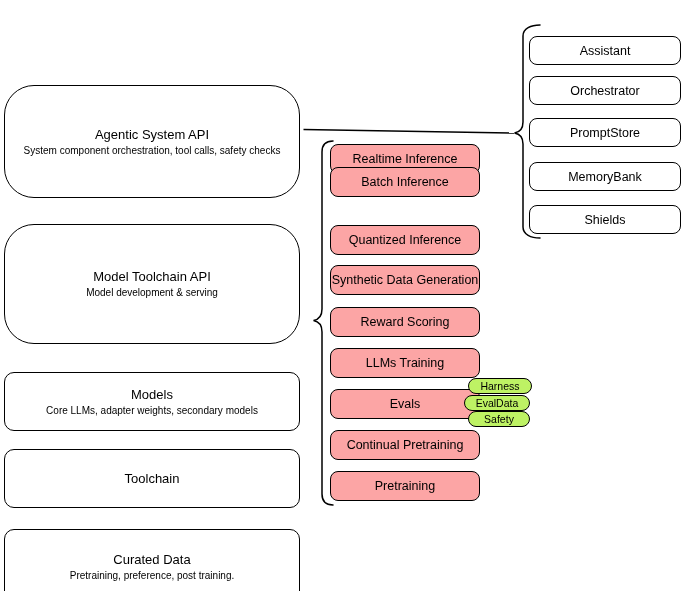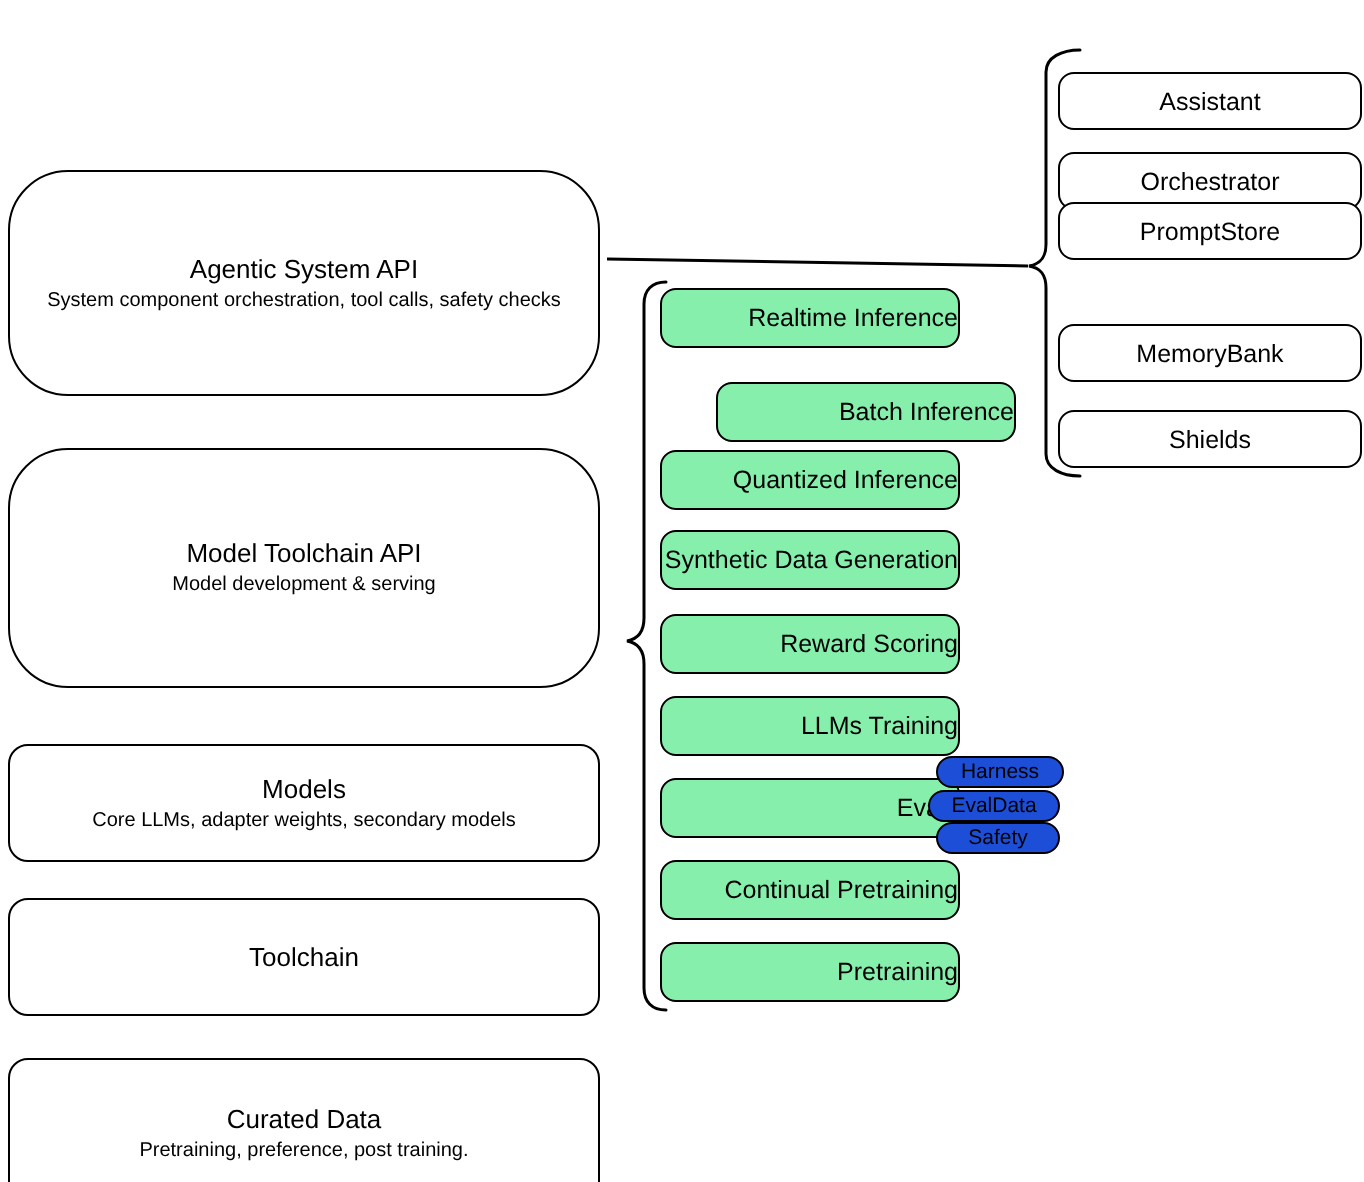--- a/index.html
+++ b/index.html
@@ -37,24 +37,24 @@
   .ltitle { font-size: 13px; line-height: 15px; }
   .lsub   { font-size: 10px; line-height: 12px; padding: 0 10px; }
   .mbox {
     position: absolute;
     left: 330px;
     width: 150px;
     height: 30px;
     box-sizing: border-box;
     border: 1.5px solid #000000;
     border-radius: 8px;
-    background: #86efac;
+    background: #fca5a5;
     display: flex;
     align-items: center;
-    justify-content: flex-end;
+    justify-content: center;
     font-size: 12.5px;
     text-align: center;
   }
   .rbox {
     position: absolute;
     left: 529px;
     width: 152px;
     height: 29px;
     box-sizing: border-box;
     border: 1.5px solid #000000;
@@ -65,21 +65,21 @@
     justify-content: center;
     font-size: 12.5px;
     text-align: center;
   }
   .pill {
     position: absolute;
     box-sizing: border-box;
     height: 16px;
     border: 1.3px solid #000000;
     border-radius: 8px;
-    background: #1d4ed8;
+    background: #bef264;
     display: flex;
     align-items: center;
     justify-content: center;
     font-size: 10.5px;
     z-index: 5;
   }
 </style>
 </head>
 <body>
 
@@ -115,21 +115,21 @@
   </div>
 
   <div class="lbox r10" style="top:529px;height:76px;">
     <div class="ltitle">Curated Data</div>
     <div class="lsub">Pretraining, preference, post training.</div>
   </div>
 
   <div class="mbox" style="top:144px;">
     <span>Realtime Inference</span>
   </div>
-  <div class="mbox" style="top:191px;margin-left:28px;">
+  <div class="mbox" style="top:167px;">
     <span>Batch Inference</span>
   </div>
   <div class="mbox" style="top:225px;">
     <span>Quantized Inference</span>
   </div>
   <div class="mbox" style="top:265px;">
     <span>Synthetic Data Generation</span>
   </div>
   <div class="mbox" style="top:307px;">
     <span>Reward Scoring</span>
@@ -156,21 +156,21 @@
   <div class="pill" style="left:468px;top:411px;width:62px;">
     <span>Safety</span>
   </div>
 
   <div class="rbox" style="top:36px;">
     <span>Assistant</span>
   </div>
   <div class="rbox" style="top:76px;">
     <span>Orchestrator</span>
   </div>
-  <div class="rbox" style="top:101px;">
+  <div class="rbox" style="top:118px;">
     <span>PromptStore</span>
   </div>
   <div class="rbox" style="top:162px;">
     <span>MemoryBank</span>
   </div>
   <div class="rbox" style="top:205px;">
     <span>Shields</span>
   </div>
 
 </div>

